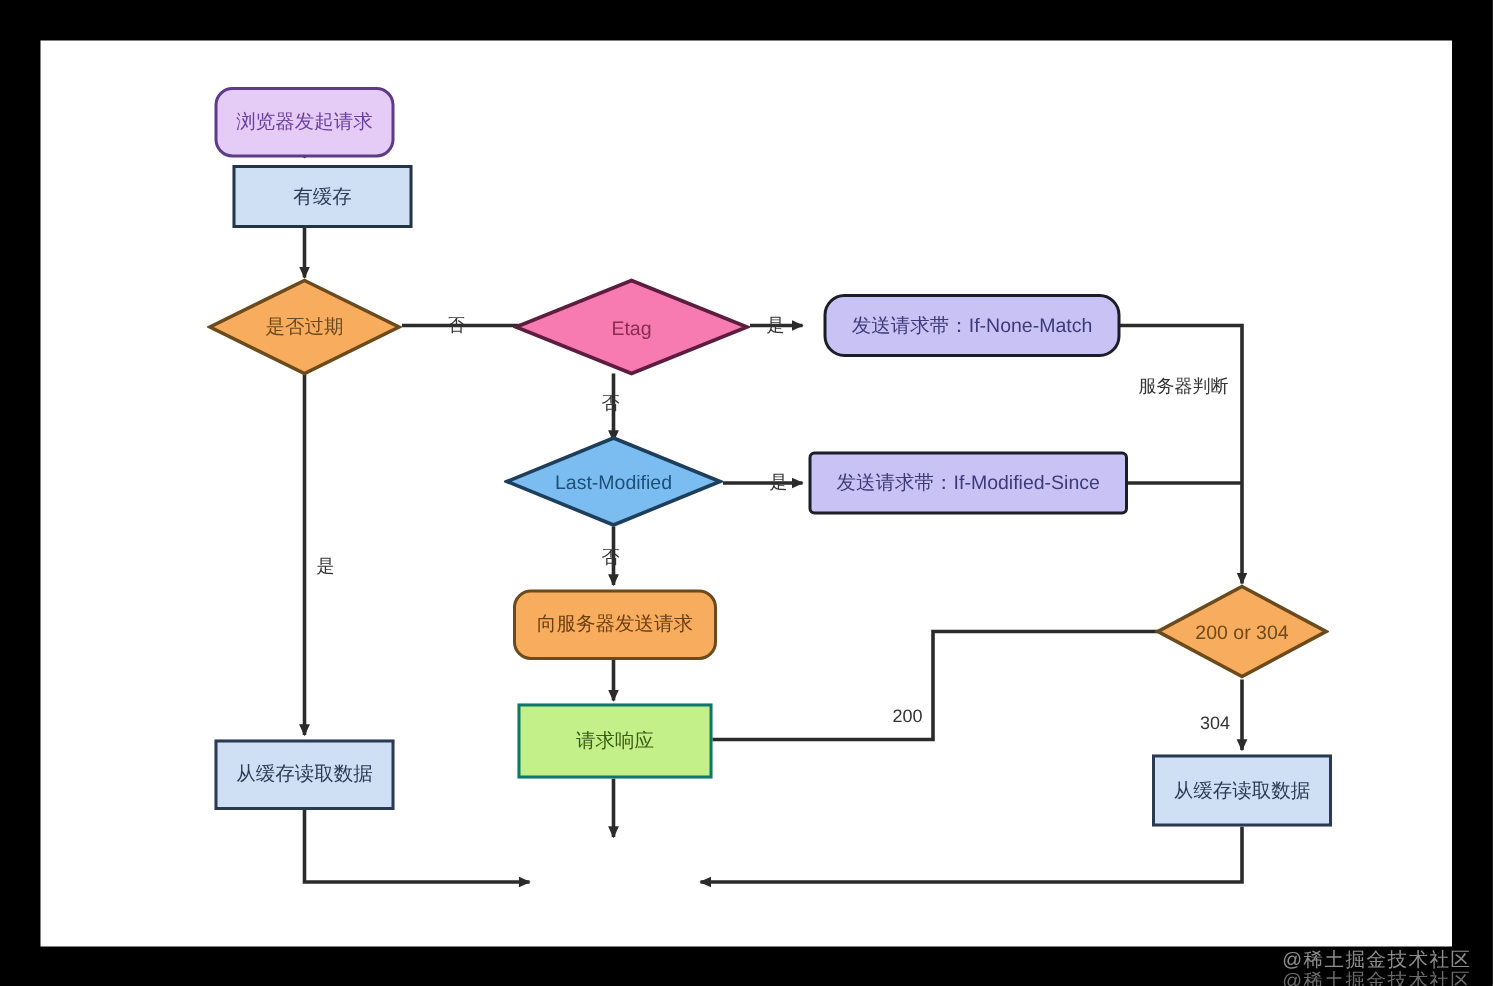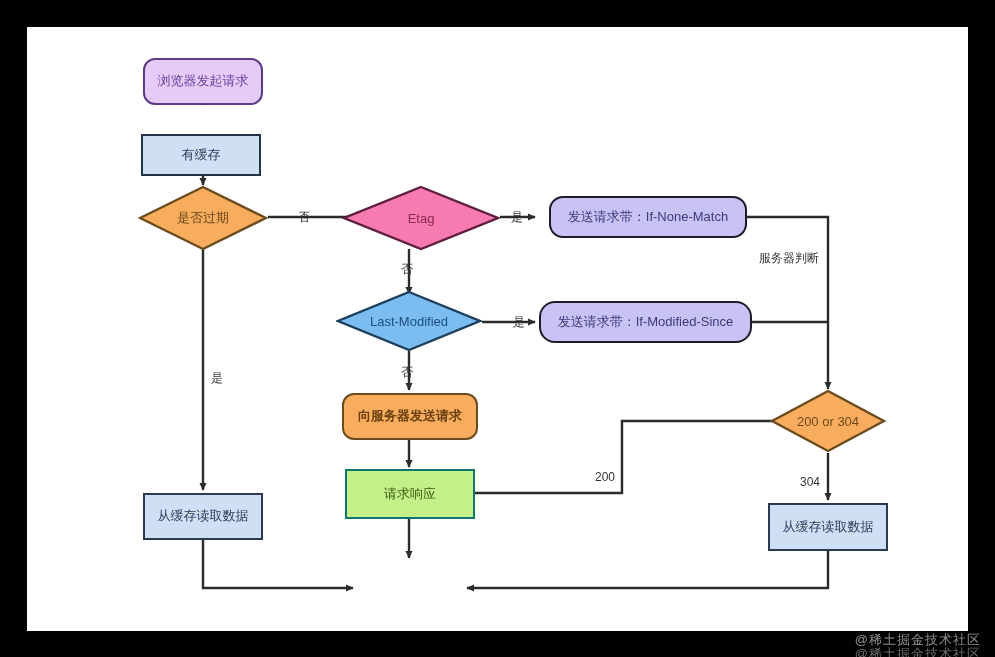--- a/index.html
+++ b/index.html
@@ -23,22 +23,22 @@
     text-align:center;line-height:1.1;
     font-size:13px;white-space:nowrap;
   }
 
   .n-browser{background:#e4ccf7;border:2px solid #5d3b86;border-radius:12px;color:#6a3f9e;}
   .n-hascache{background:#cfe0f5;border:2px solid #243447;color:#2d3c56;}
   .n-expire{color:#6b4a1e;}
   .n-etag{color:#8a2b52;}
   .n-lastmod{color:#1d4f7a;}
   .n-ifnone{background:#c9c3f5;border:2px solid #1d1d28;border-radius:14px;color:#3c3a78;}
-  .n-ifmod{background:#c9c3f5;border:2px solid #1d1d28;border-radius:16px;color:#3c3a78;}
-  .n-sendreq{background:#f8ad5e;border:2px solid #6b4a1e;border-radius:12px;color:#6b3f12;font-weight:bold;}
+  .n-ifmod{background:#c9c3f5;border:2px solid #1d1d28;border-radius:4px;color:#3c3a78;}
+  .n-sendreq{background:#f8ad5e;border:2px solid #6b4a1e;border-radius:12px;color:#6b3f12;}
   .n-resp{background:#c4f08a;border:2px solid #0f766e;color:#3c5c12;}
   .n-pageload{background:#f55cf0;border:2px solid #5c1d63;color:#6b1260;}
   .n-cacheread{background:#cfe0f5;border:2px solid #2b3a52;color:#2d3c56;}
   .n-code{color:#6b4a1e;}
 
   .diamond{
     position:absolute;
     display:flex;align-items:center;justify-content:center;
   }
   .diamond svg{position:absolute;left:0;top:0;}
@@ -108,21 +108,21 @@
         <path d="M801,524 L801,561 L440,561" marker-end="url(#ah)"></path>
 
         <path d="M176,513 L176,561 L326,561" marker-end="url(#ah)"></path>
       </g>
     </svg>
 
     <div class="node n-browser" style="left:116px;top:31px;width:120px;height:47px;">
       <span>浏览器发起请求</span>
     </div>
 
-    <div class="node n-hascache" style="left:114px;top:83px;width:120px;height:42px;margin-top:24px;">
+    <div class="node n-hascache" style="left:128px;top:83px;width:120px;height:42px;">
       <span>有缓存</span>
     </div>
 
     <div class="diamond n-etag" style="left:315px;top:158px;width:158px;height:66px;">
       <svg width="158" height="66" viewBox="0 0 158 66" xmlns="http://www.w3.org/2000/svg">
         <polygon points="79,2 156,33 79,64 2,33" fill="#f77bb0" stroke="#5c1d3f" stroke-width="2.4"></polygon>
       </svg>
       <span>Etag</span>
     </div>
 

